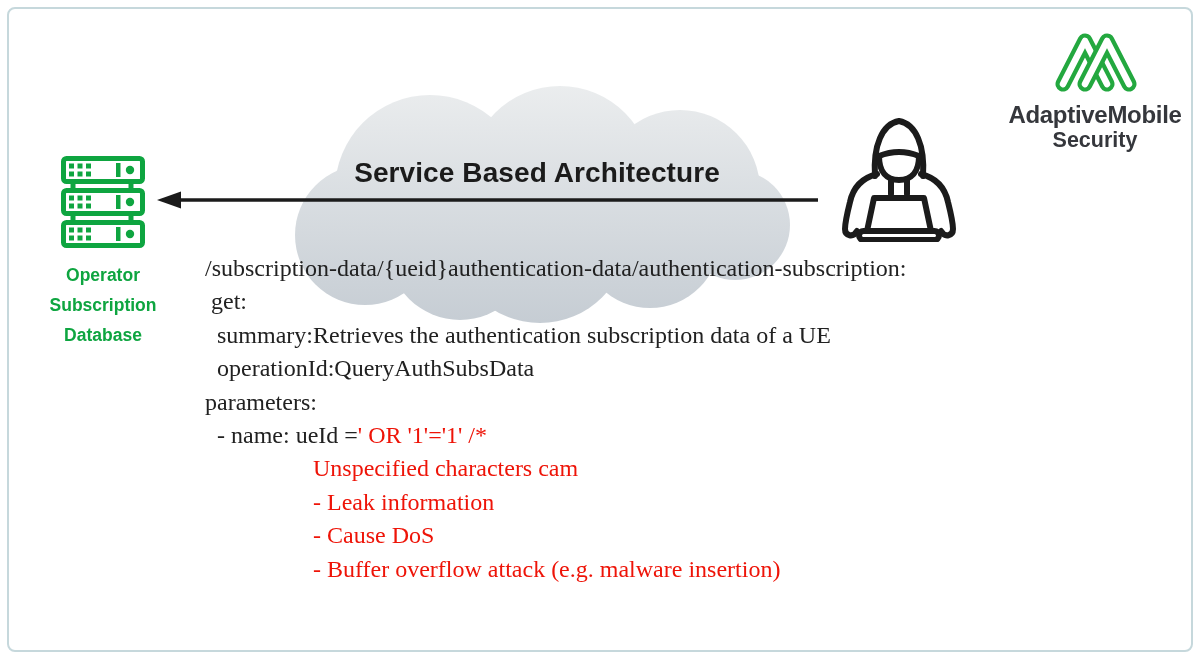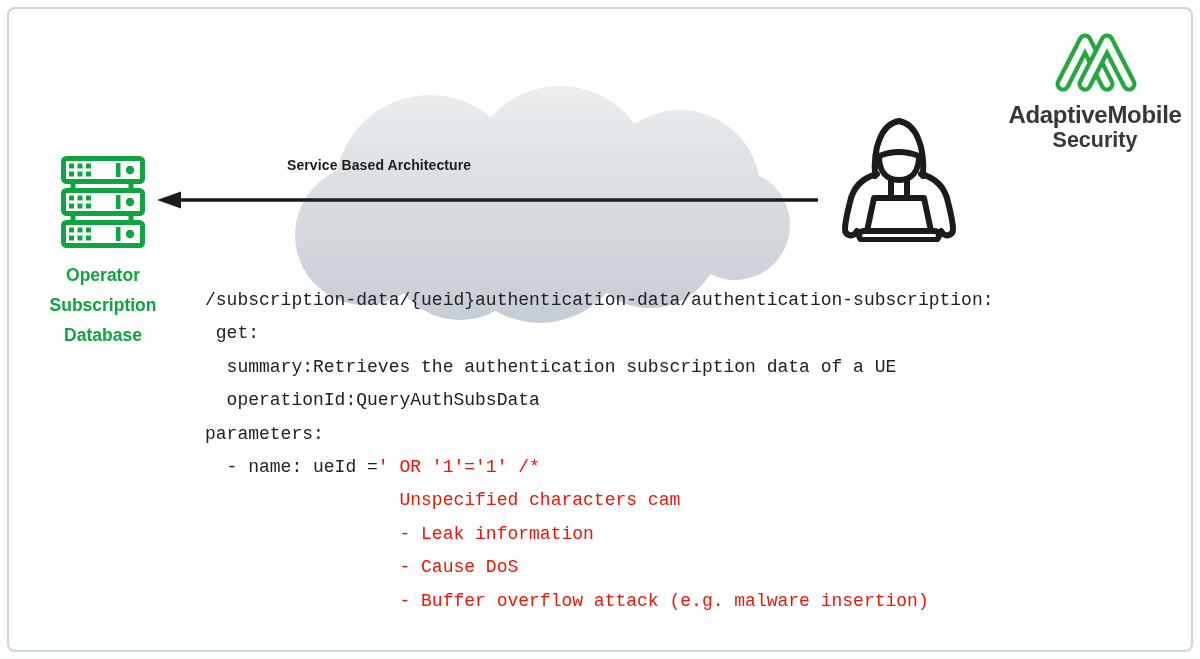--- a/index.html
+++ b/index.html
@@ -18,36 +18,36 @@
   
   .server-svg { position:absolute; left:61px; top:156px; }
   .db-label {
     position:absolute; left:23px; top:260px; width:160px; text-align:center;
     font-weight:bold; font-size:17.5px; line-height:30px; color:var(--green);
     white-space:pre-line;
   }
   
   .cloud-svg { position:absolute; left:285px; top:78px; }
   .sba-label {
-    position:absolute; left:287px; top:157px; width:500px; 
-    font-size:14px; font-weight:bold; color:var(--ink); letter-spacing:0.1px;
+    position:absolute; left:287px; top:157px; width:500px; text-align:center;
+    font-size:28px; font-weight:bold; color:var(--ink); letter-spacing:0.1px;
   }
   .arrow-svg { position:absolute; left:150px; top:189px; }
   
   .hacker-svg { position:absolute; left:838px; top:112px; }
   
   .logo-glyph-svg { position:absolute; left:1052px; top:31px; }
   .logo-text { position:absolute; left:995px; top:102px; width:200px; text-align:center; color:var(--brand-ink); }
   .logo-brand { font-size:24px; font-weight:bold; letter-spacing:-0.3px; line-height:26px; }
   .logo-sub { font-size:21.5px; font-weight:700; line-height:24px; }
   
   .code-block {
     position:absolute; left:205px; top:252px;
-    font-family:Liberation Mono, monospace;
-    font-size:18px; line-height:33.4px; white-space:pre;margin-top:32px;
+    font-family:Liberation Serif, serif;
+    font-size:24px; line-height:33.4px; white-space:pre;
   }
   .code-line span.code { color:var(--code); }
   .code-line span.attack { color:var(--attack); }
   .stop-top { stop-color:var(--cloud-top,#eceeef); }
   .stop-bottom { stop-color:var(--cloud-bottom,#c5ccd3); }
 </style>
 </head>
 <body>
 
 <div class="canvas">

